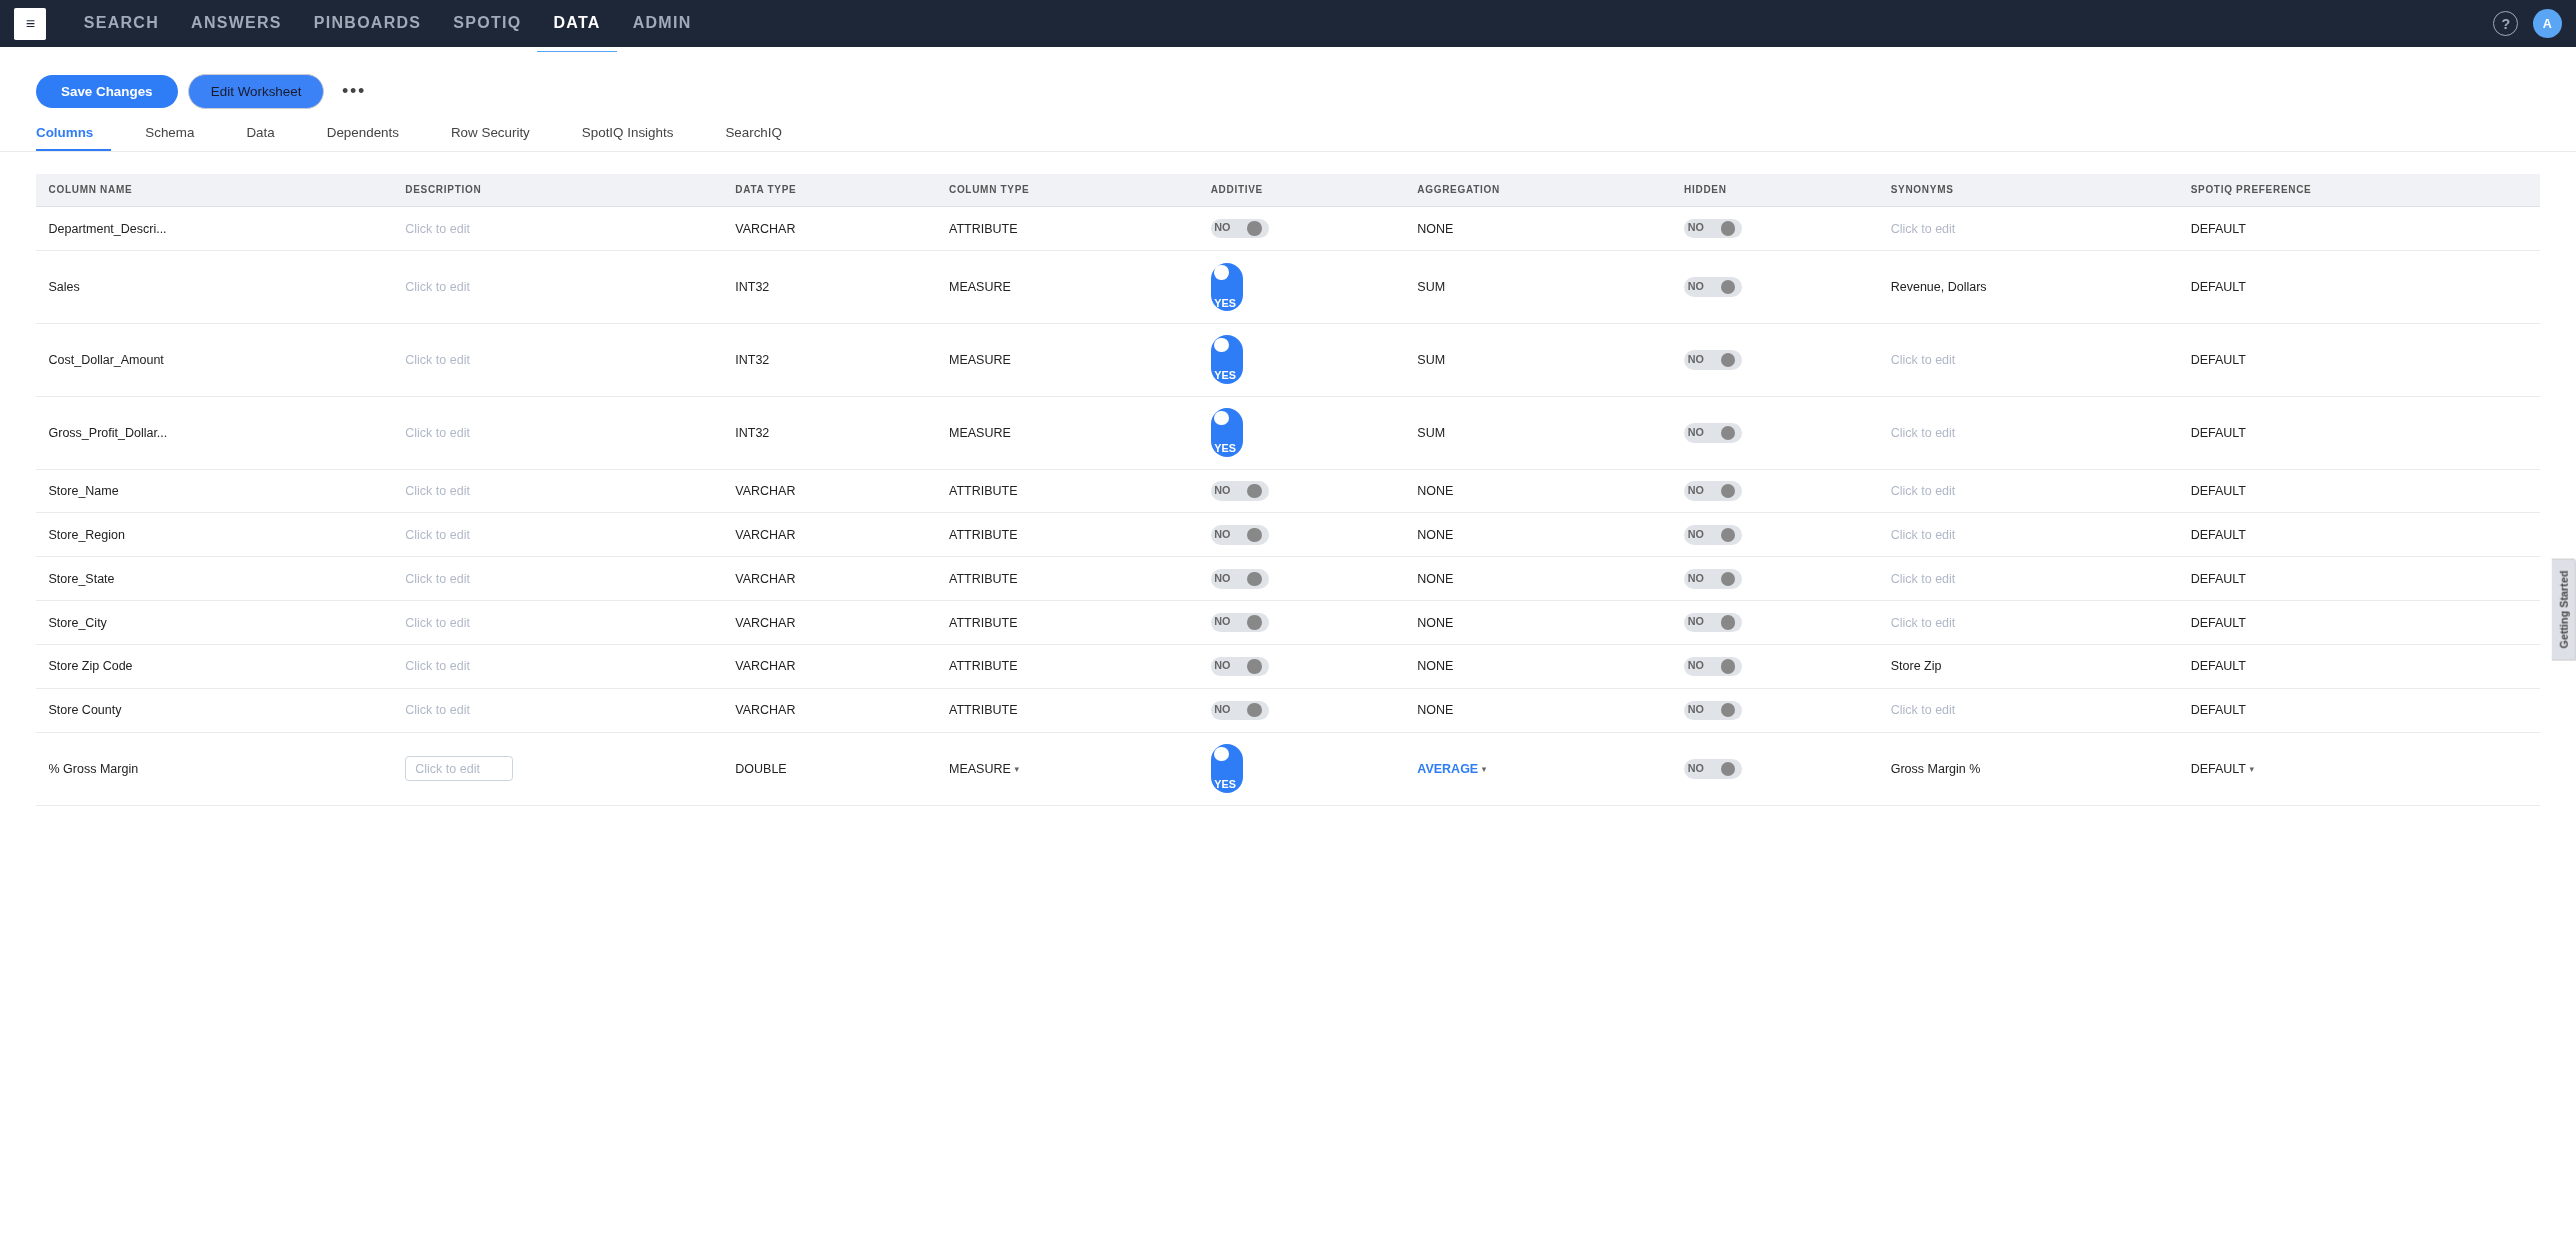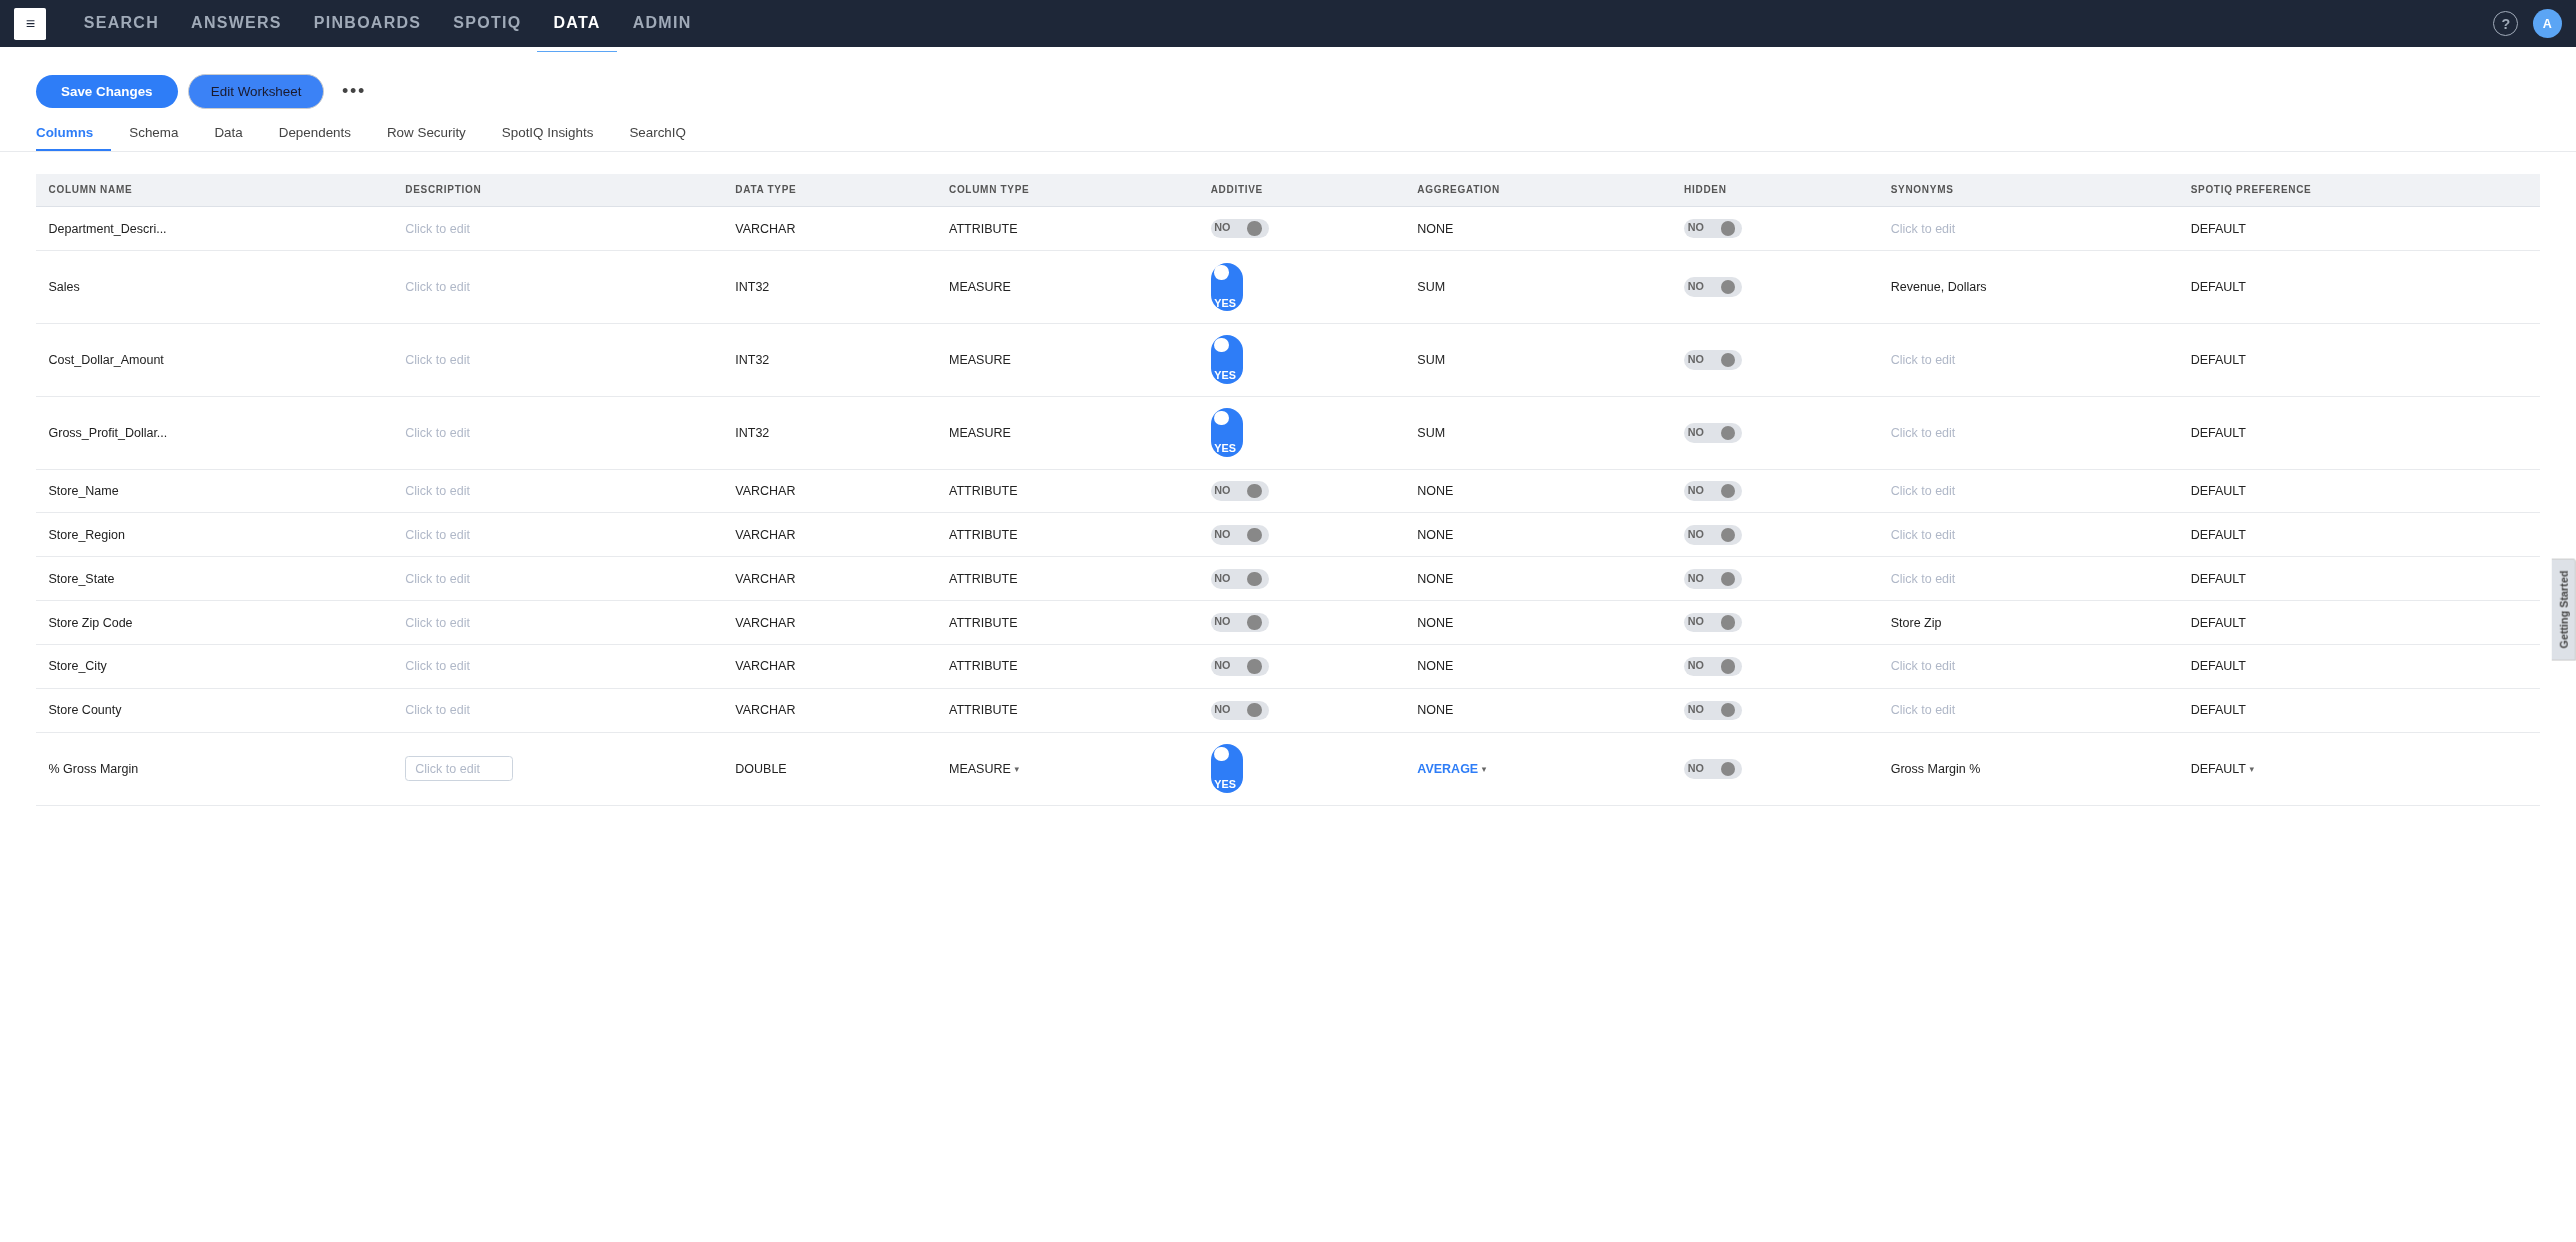--- a/index.html
+++ b/index.html
@@ -141,21 +141,21 @@
       font-size: 18px;
       cursor: pointer;
       color: #444;
       padding: 3.6px 7.2px;
       letter-spacing: 1.8px;
     }
 
     
     .tabs {
       display: flex;
-      gap: 0;
+      gap: 16px;
       margin-top: 7.2px;
     }
     .tab {
       padding: 9px 18px;
       font-size: 13.4px;
       cursor: pointer;
       color: #444;
       border-bottom: 2.7px solid transparent;
       font-weight: 500;
     }
@@ -505,65 +505,65 @@
             <td><div class="toggle toggle-off">
                 <span>NO</span>
                 <span class="toggle-knob"></span>
               </div></td>
             <td><span class="click-to-edit">Click to edit</span></td>
             <td>
               <div class="col-type-cell">DEFAULT</div>
             </td>
           </tr>
           <tr>
+            <td>Store_City</td>
+            <td><span class="click-to-edit">Click to edit</span></td>
+            <td>VARCHAR</td>
+            <td>
+              <div class="col-type-cell">ATTRIBUTE</div>
+            </td>
+            <td><div class="toggle toggle-off">
+                <span>NO</span>
+                <span class="toggle-knob"></span>
+              </div></td>
+            <td>
+              <div class="agg-cell">
+                <span>NONE</span>
+              </div>
+            </td>
+            <td><div class="toggle toggle-off">
+                <span>NO</span>
+                <span class="toggle-knob"></span>
+              </div></td>
+            <td><span class="click-to-edit">Click to edit</span></td>
+            <td>
+              <div class="col-type-cell">DEFAULT</div>
+            </td>
+          </tr>
+          <tr>
             <td>Store Zip Code</td>
             <td><span class="click-to-edit">Click to edit</span></td>
             <td>VARCHAR</td>
             <td>
               <div class="col-type-cell">ATTRIBUTE</div>
             </td>
             <td><div class="toggle toggle-off">
                 <span>NO</span>
                 <span class="toggle-knob"></span>
               </div></td>
             <td>
               <div class="agg-cell">
                 <span>NONE</span>
               </div>
             </td>
             <td><div class="toggle toggle-off">
                 <span>NO</span>
                 <span class="toggle-knob"></span>
               </div></td>
             <td>Store Zip</td>
-            <td>
-              <div class="col-type-cell">DEFAULT</div>
-            </td>
-          </tr>
-          <tr>
-            <td>Store_City</td>
-            <td><span class="click-to-edit">Click to edit</span></td>
-            <td>VARCHAR</td>
-            <td>
-              <div class="col-type-cell">ATTRIBUTE</div>
-            </td>
-            <td><div class="toggle toggle-off">
-                <span>NO</span>
-                <span class="toggle-knob"></span>
-              </div></td>
-            <td>
-              <div class="agg-cell">
-                <span>NONE</span>
-              </div>
-            </td>
-            <td><div class="toggle toggle-off">
-                <span>NO</span>
-                <span class="toggle-knob"></span>
-              </div></td>
-            <td><span class="click-to-edit">Click to edit</span></td>
             <td>
               <div class="col-type-cell">DEFAULT</div>
             </td>
           </tr>
           <tr>
             <td>Store County</td>
             <td><span class="click-to-edit">Click to edit</span></td>
             <td>VARCHAR</td>
             <td>
               <div class="col-type-cell">ATTRIBUTE</div>

